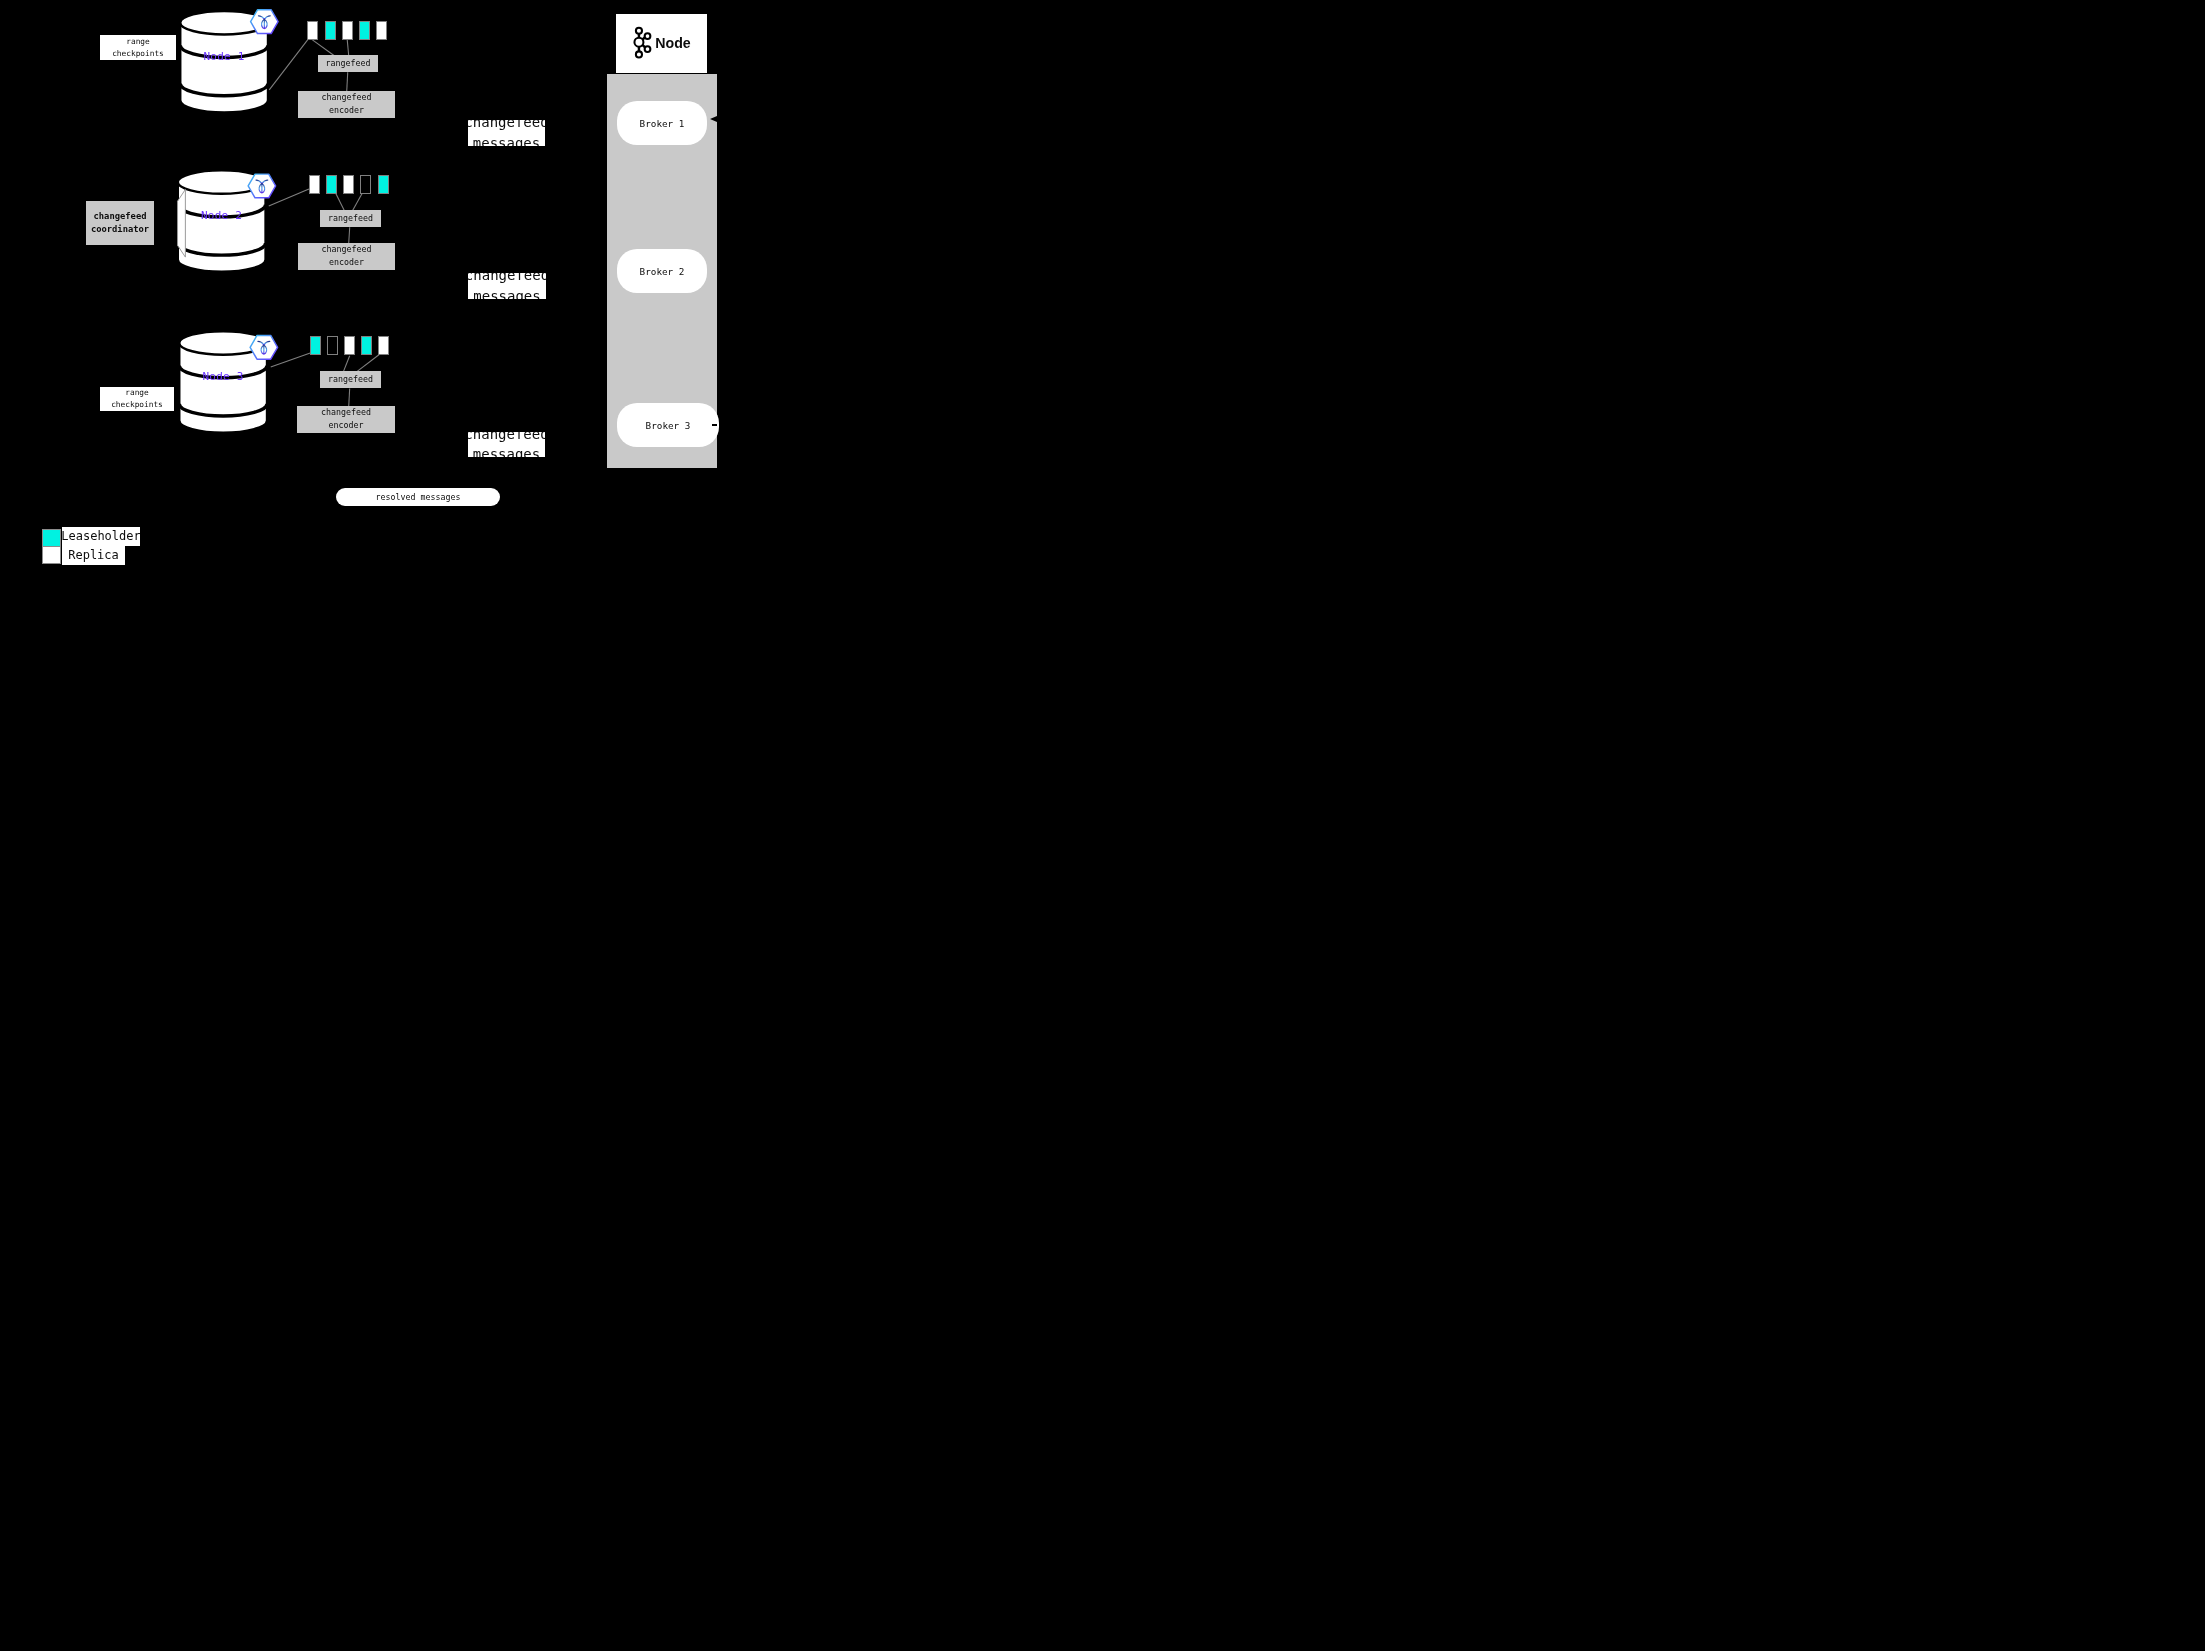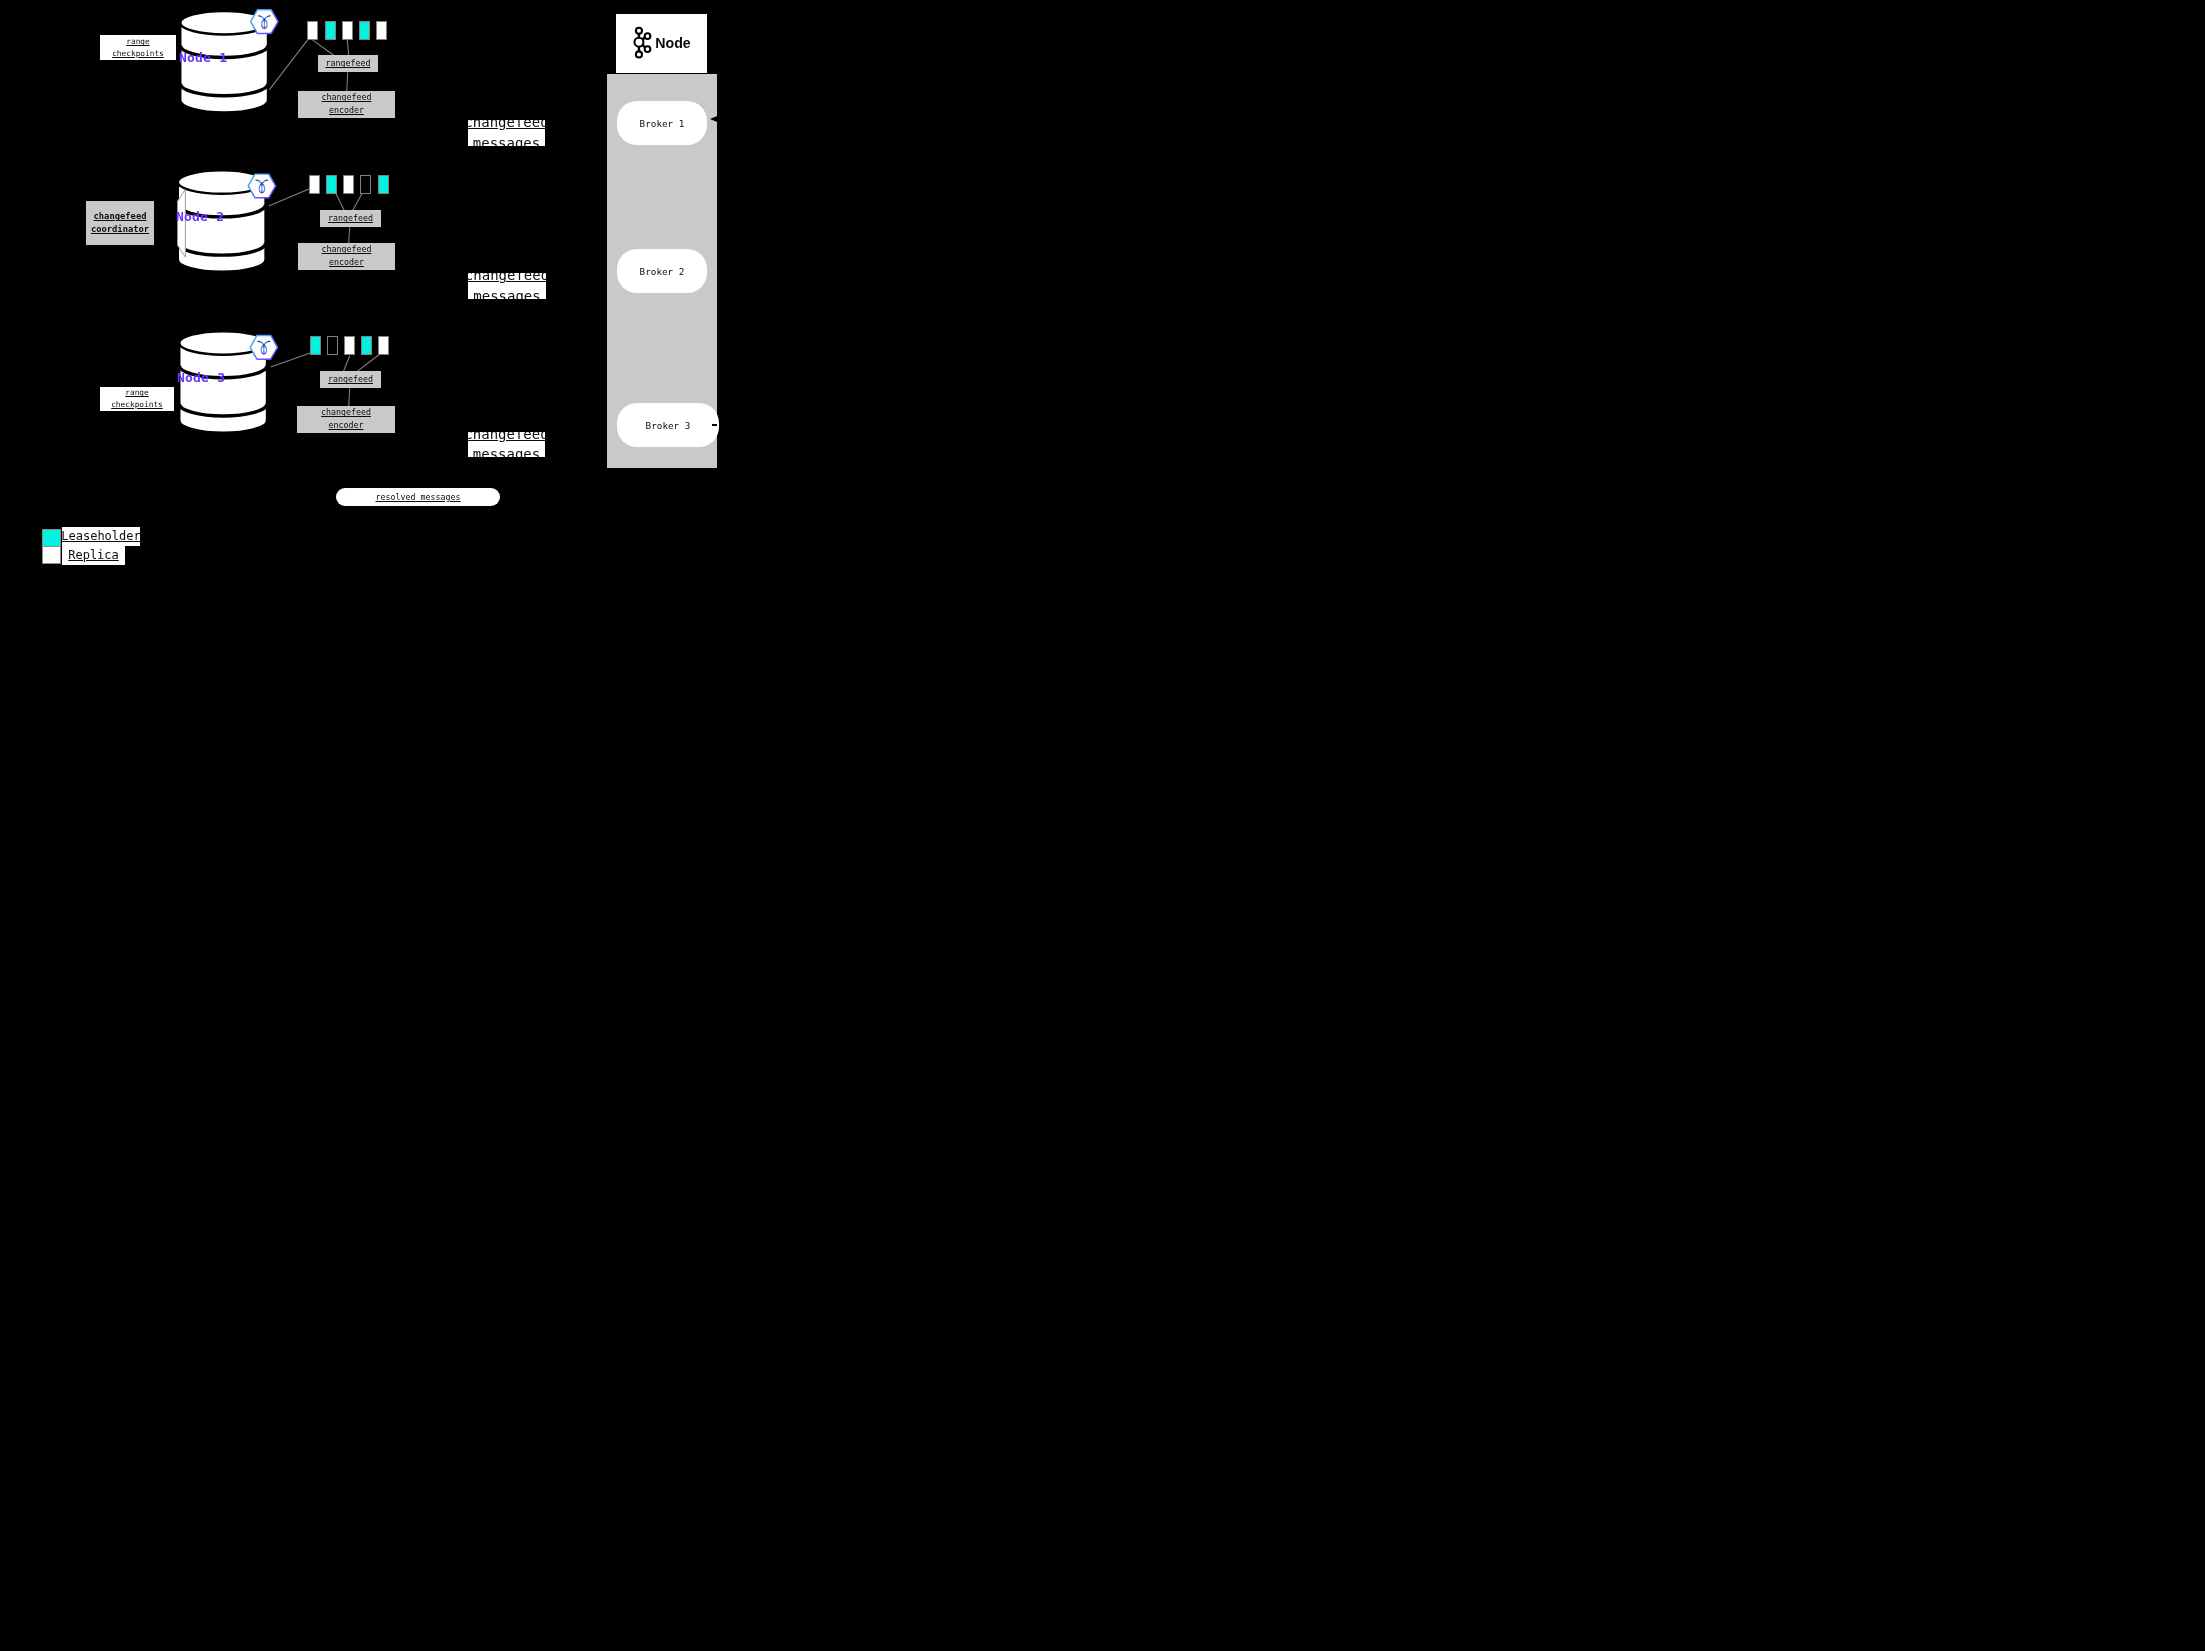--- a/index.html
+++ b/index.html
@@ -9,26 +9,26 @@
   *{box-sizing:border-box}
   html,body{margin:0;padding:0}
   body{
     width:769px;height:576px;position:relative;overflow:hidden;
     background:var(--background);
     font-family:"DejaVu Sans Mono","Liberation Mono",monospace;
   }
   #canvas{position:absolute;left:0;top:0;width:769px;height:576px}
   .tbox{
     position:absolute;display:flex;align-items:center;justify-content:center;
-    text-align:center;color:#0d0d0d;line-height:1.45;overflow:hidden;text-decoration:underline;
+    text-align:center;color:#0d0d0d;line-height:1.45;overflow:hidden;
   }
   .white-label{background:#FFFFFF}
   .gray-label{background:var(--label-box)}
   .node-label{
-    position:absolute;text-align:left;font-weight:bold;font-size:13px;
+    position:absolute;text-align:center;font-weight:normal;font-size:11px;
     color:var(--node-label);letter-spacing:0.2px;
   }
   .range{position:absolute;width:11.3px;height:18.6px;border:1.2px solid var(--line)}
   .range.leaseholder{background:var(--leaseholder)}
   .range.replica{background:var(--replica)}
   .range.empty{background:transparent}
   .rf{font-size:8.3px}
   .enc{font-size:8.3px;padding:0 9.8px;line-height:1.55}
   .msg{font-size:14px;padding:0 3.9px;background:#fff}
   .cp{font-size:7.8px;padding:0 2.5px;background:#fff}

